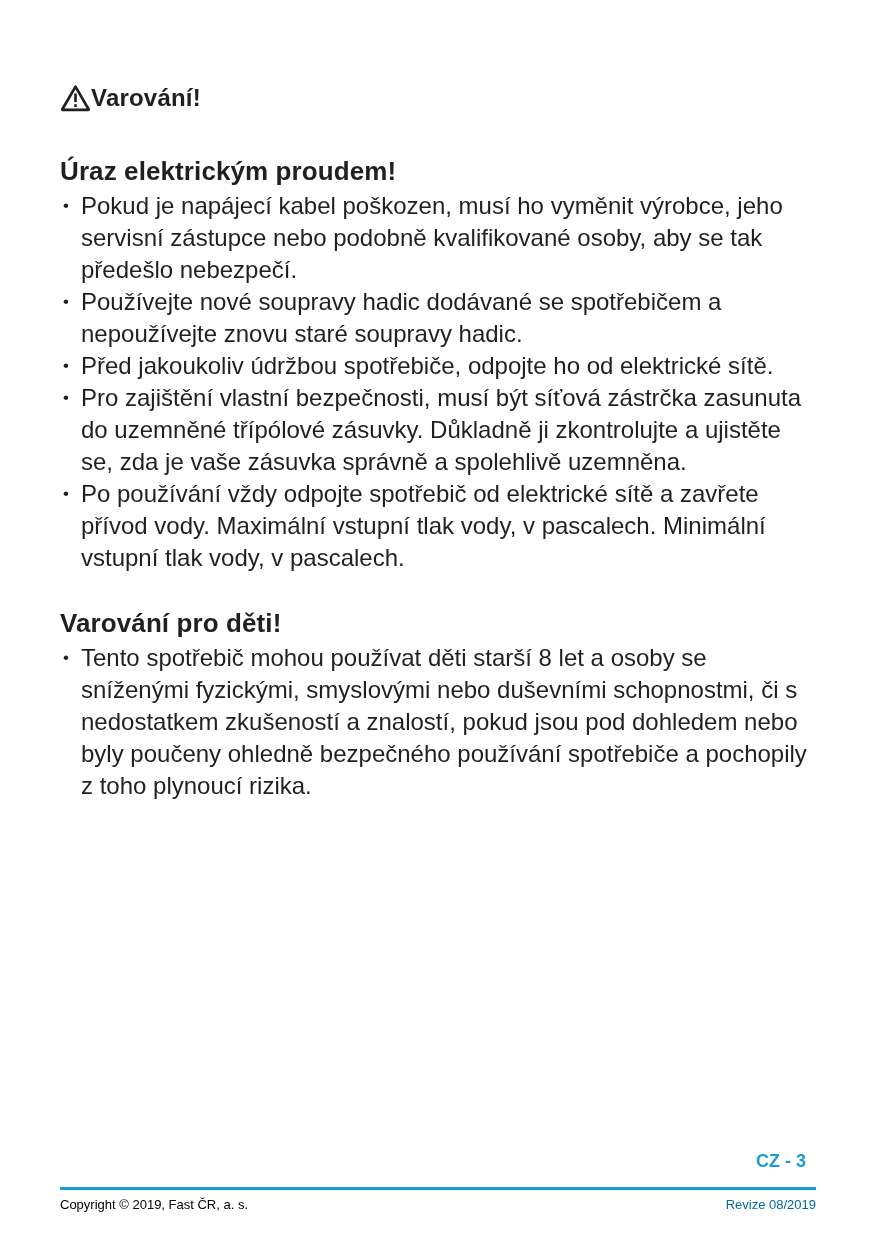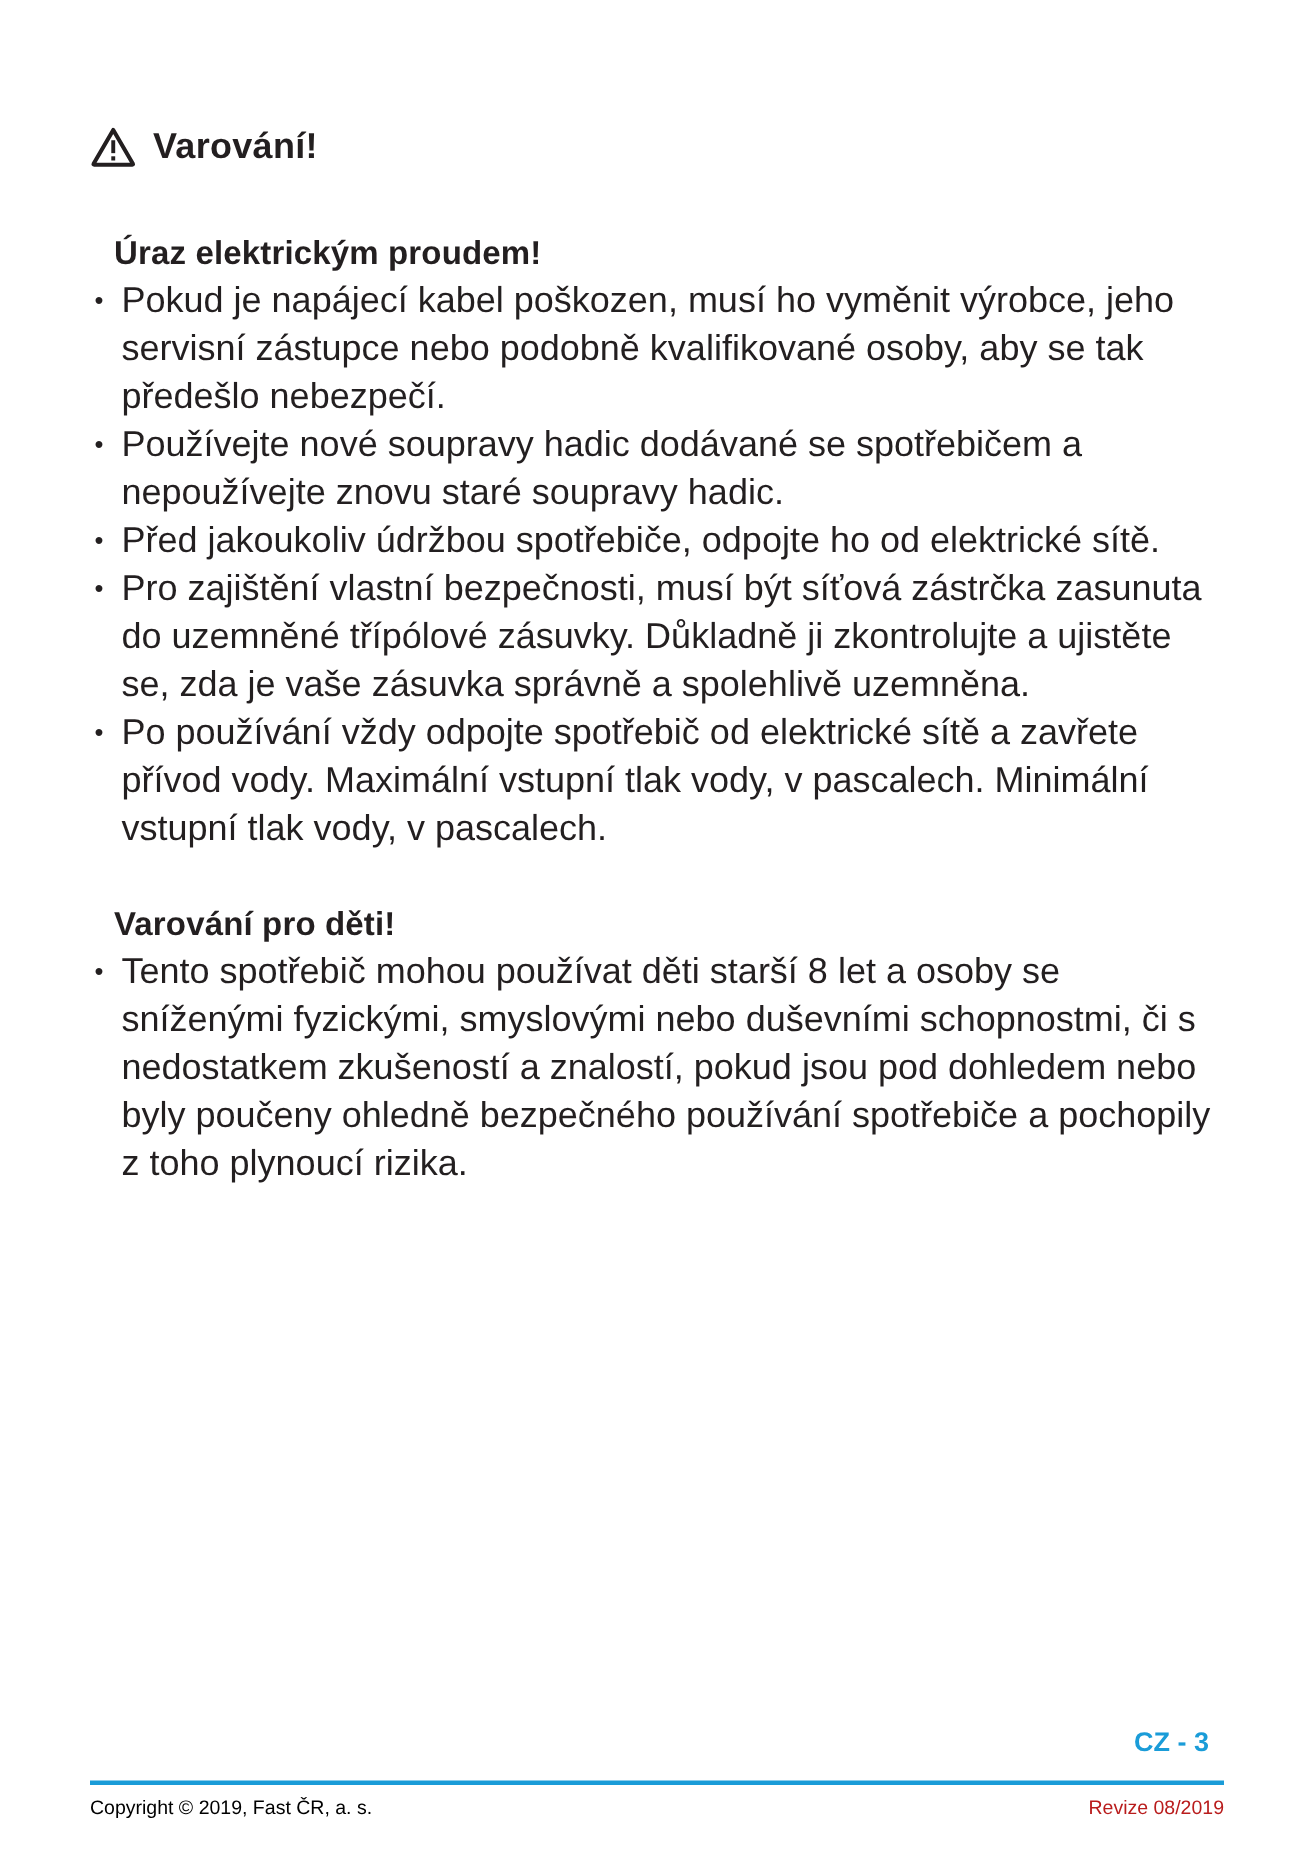--- a/index.html
+++ b/index.html
@@ -12,34 +12,33 @@
     font-family: "Liberation Sans", "DejaVu Sans", sans-serif;
     position: relative;
     overflow: hidden;
   }
   .content {
     padding: 84px 58px 0 60px;
   }
   .warning-head {
     display: flex;
     align-items: center;
-    gap: 11px;
     margin-bottom: 44px;
   }
   .warning-head .title {
     font-size: 24px;
     font-weight: 700;
     letter-spacing: 0.2px;
   }
   .warn-icon { display: inline-flex; }
   .warn-icon svg { display: block; }
   h2.section-heading {
-    font-size: 22px;
+    font-size: 26px;
     font-weight: 700;
-    margin: 0 0 3px 16px;
+    margin: 0 0 3px 0;
     letter-spacing: 0.1px;
   }
   ul.bullet-list {
     list-style: none;
     margin: 0;
     padding: 0;
   }
   ul.bullet-list li {
     position: relative;
     padding-left: 21px;
@@ -79,21 +78,21 @@
     left: 60px;
     bottom: 28px;
     font-size: 13px;
     color: #000000;
   }
   .footer-revision {
     position: absolute;
     right: 58px;
     bottom: 28px;
     font-size: 13px;
-    color: #b91c1c;
+    color: #0369a1;
   }
 </style>
 </head>
 <body>
 
 <div class="content">
 
   <div class="warning-head">
     <span class="warn-icon">
       <svg width="31" height="28" viewBox="0 0 31 28" aria-hidden="true">

